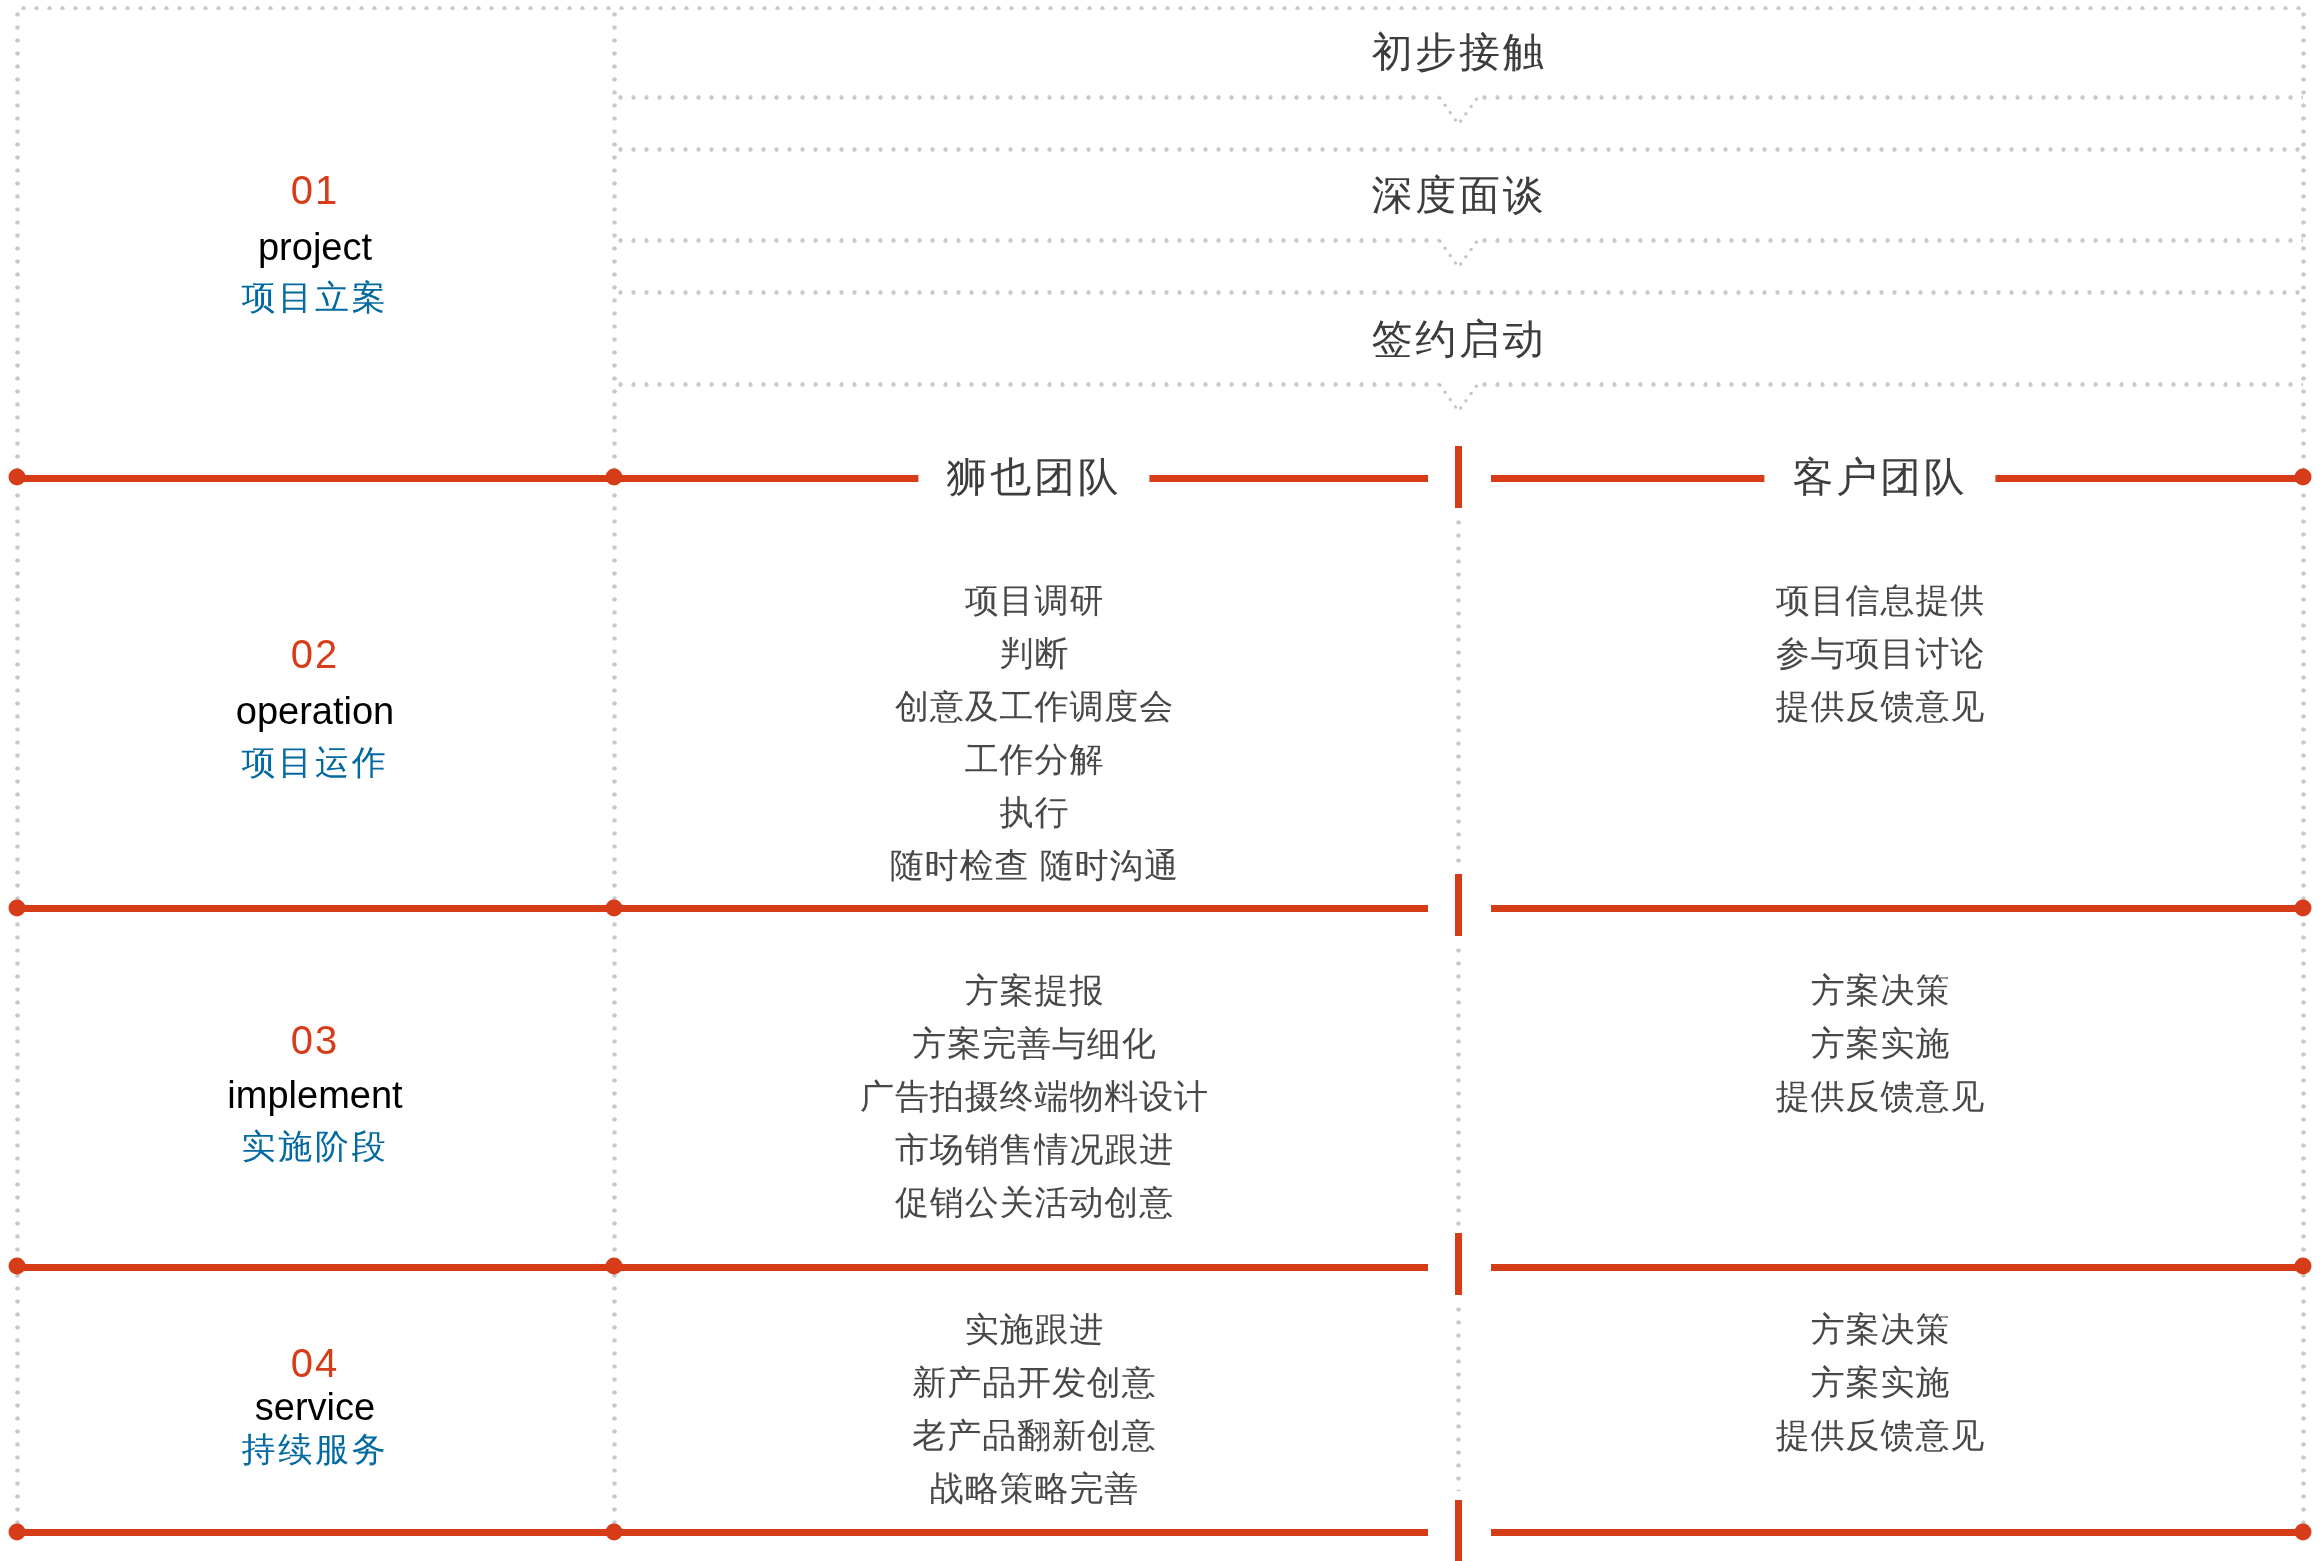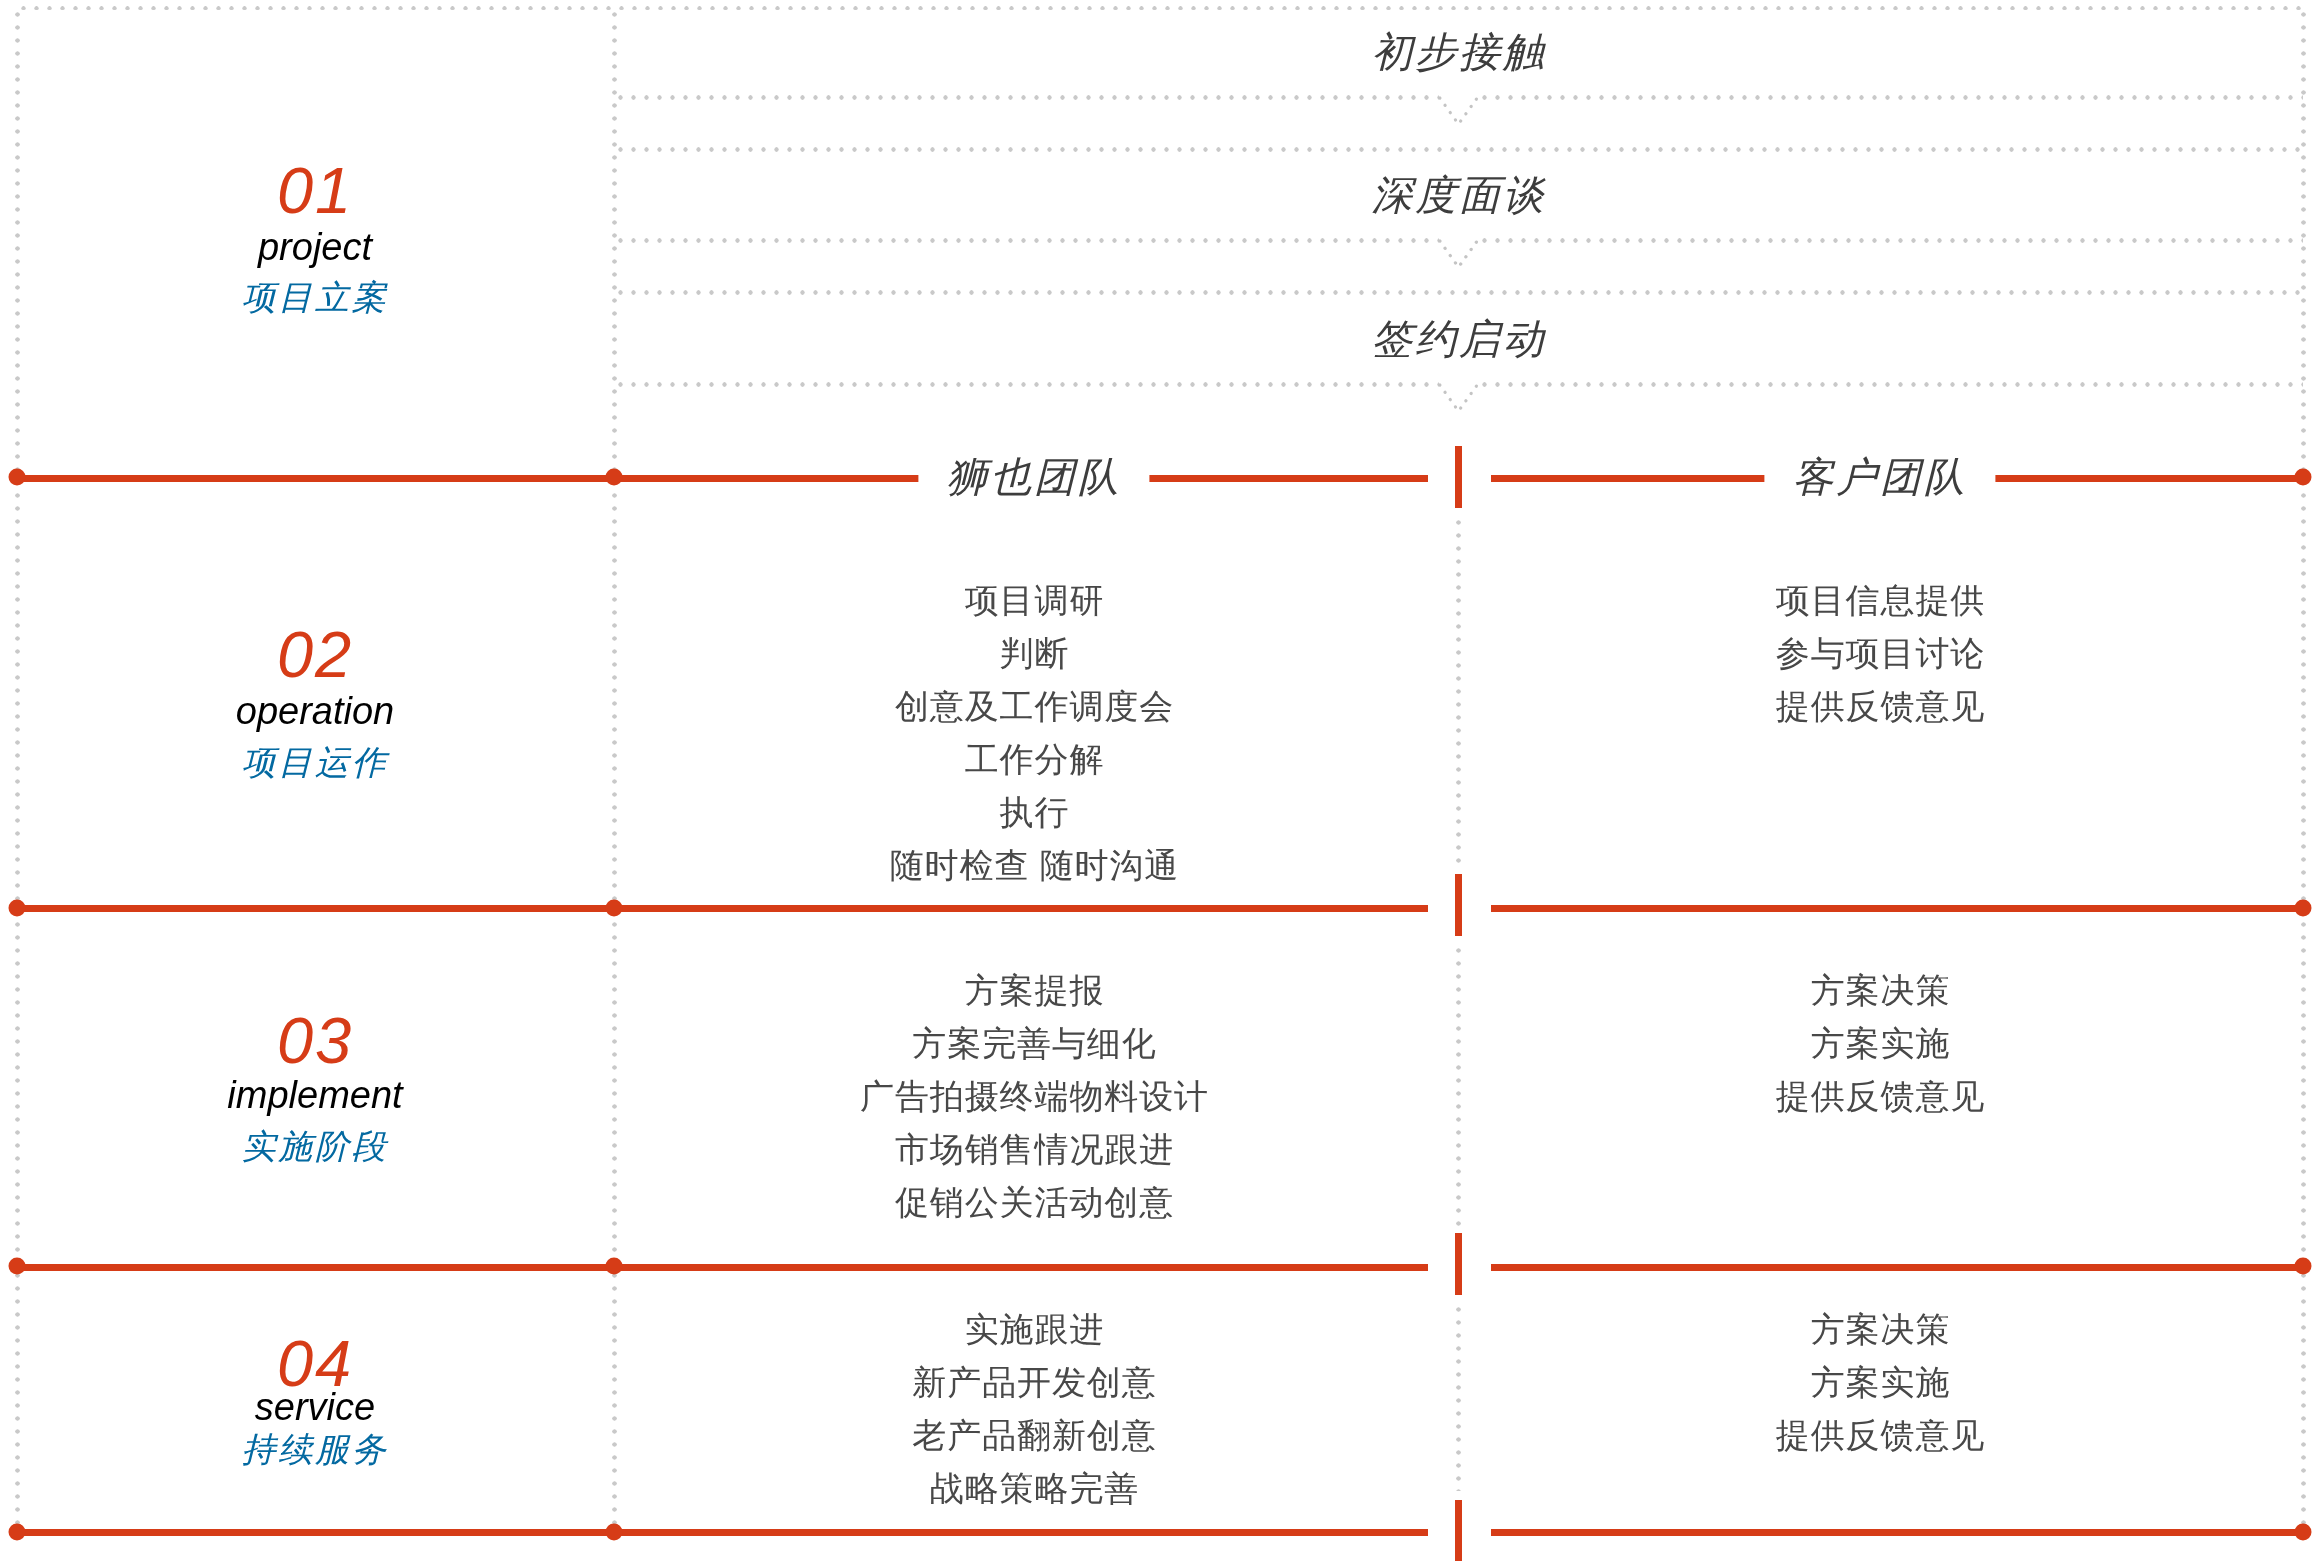--- a/index.html
+++ b/index.html
@@ -19,22 +19,22 @@
   .dv{
     position:absolute;width:4.7px;
     background-image:radial-gradient(circle,#c9c9c9 1.9px,rgba(0,0,0,0) 2.4px);
     background-size:4.7px 13px;background-repeat:repeat-y;background-position:50% 0;
   }
   
   .rl{position:absolute;height:6.6px;background:#d63c17;}
   .rbar{position:absolute;width:6.6px;background:#d63c17;left:1455px;}
   .rdot{position:absolute;width:17px;height:17px;border-radius:50%;background:#d63c17;transform:translate(-50%,-50%);}
   
-  .txt{position:absolute;transform:translate(-50%,-50%);white-space:nowrap;text-align:center;font-style:italic;}
-  .stage-num{font-size:65px;color:#d63c17;letter-spacing:1.9px;text-align:right;}
+  .txt{position:absolute;transform:translate(-50%,-50%);white-space:nowrap;text-align:center;}
+  .stage-num{font-size:40px;color:#d63c17;letter-spacing:1.9px;text-align:right;}
   .stage-en{font-size:38px;color:#000000;}
   .stage-zh{font-size:34px;color:#0369a1;letter-spacing:2.8px;}
   .intro{font-size:41px;color:#3d3d3d;letter-spacing:2.8px;}
   .team-head{font-size:41px;color:#3d3d3d;letter-spacing:2.8px;background:#fff;padding:0 28px;}
   .list{position:absolute;text-align:center;}
   .list div{height:53px;line-height:53px;font-size:34px;color:#484848;letter-spacing:0.9px;}
   .chev{position:absolute;}
 </style>
 </head>
 <body>

